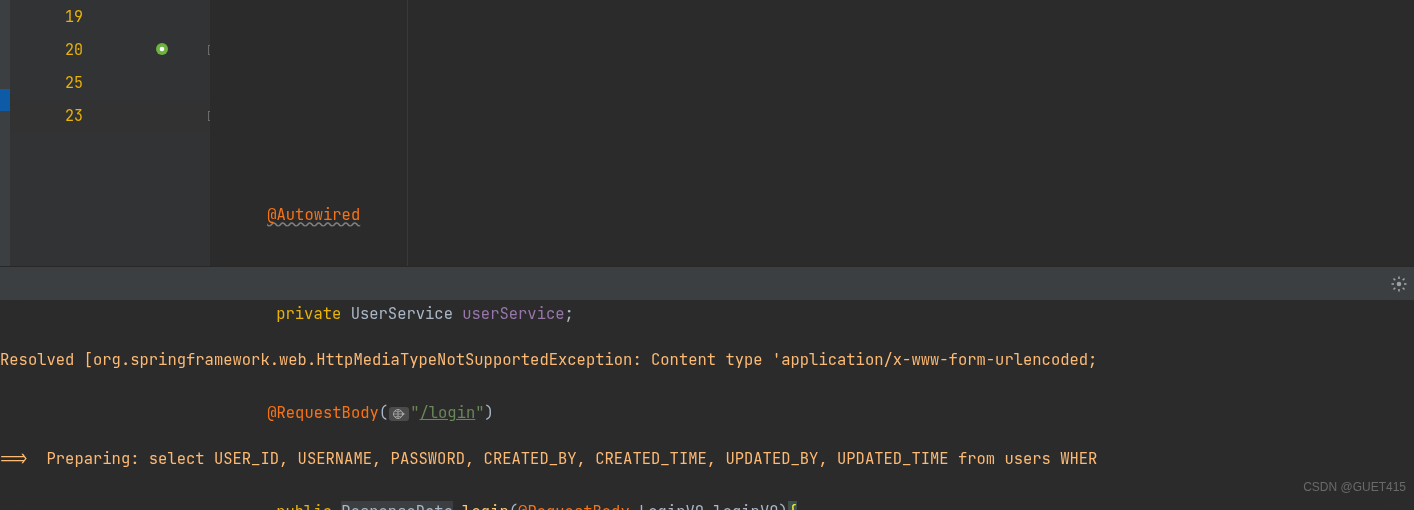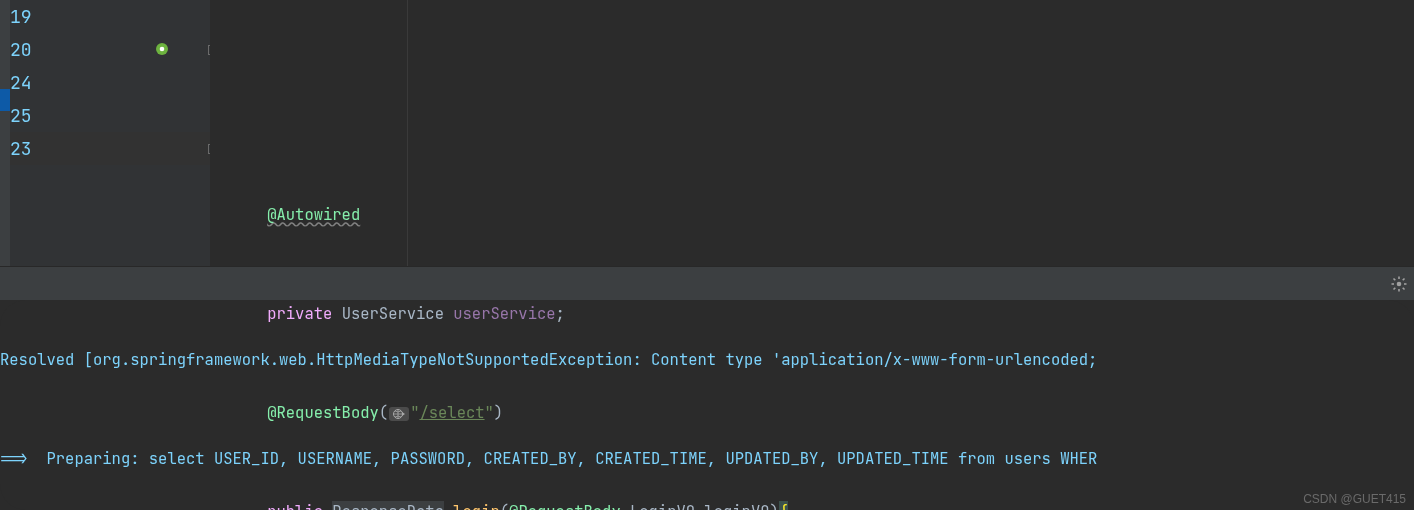--- a/index.html
+++ b/index.html
@@ -33,25 +33,25 @@
     pointer-events: none;
     position: relative;
   }
   .gutter-row {
     height: 33px;
     display: flex;
     align-items: center;
     position: relative;
   }
   .line-num {
-    color: #7dd3fc;
+    color: #eab308;
     width: 140px;
-    text-align: left;
+    text-align: center;
     padding-right: 12px;
-    font-size: 18px;
+    font-size: 15px;
   }
   .gutter-icon {
     position: absolute;
     left: 144px;
     top: 8px;
     width: 16px; height: 16px;
   }
   .fold-line {
     position: absolute;
     right: -6px;
@@ -93,23 +93,23 @@
     white-space: pre;
     line-height: 33px;
     font-size: 15.5px;
     color: #a9b7c6;
     position: relative;
   }
   .code-line { height: 33px; }
   .highlight-line {
     background: #323232;
   }
-  .k-annotation { color: #86efac; }
+  .k-annotation { color: #f97316; }
   .k-wavy { text-decoration: underline wavy #808080; text-decoration-skip-ink: none;}
-  .k-keyword { color: #f0abfc; }
+  .k-keyword { color: #eab308; margin-left: 9px; }
   .k-class   { color: #a9b7c6; }
   .k-field   { color: #9876aa; }
   .k-text    { color: #a9b7c6; }
   .k-string  { color: #6a8759; }
   .k-link    { color: #6a8759; text-decoration: underline; }
   .k-method  { color: #ffc66d; }
   .k-brace-hl { background: #3b514d; color: #ffef28; }
   .k-type-hl { background: #3c3f41; }
   .url-globe {
     display: inline-flex;
@@ -130,32 +130,32 @@
   }
   .gear-icon {
     position: absolute;
     right: 6px;
     top: 8px;
     width: 18px; height: 18px;
     cursor: pointer;
   }
   .console {
     background: #2b2b2b;
-    color: #7dd3fc;
+    color: #fdba74;
     font-size: 15.5px;
     line-height: 33px;
     padding: 10px 0 16px 0;
     white-space: pre;
     height: 210px;
     border-radius: 26px;
   }
   .watermark {
     position: absolute;
     right: 8px;
-    bottom: 4px;
+    bottom: 16px;
     color: #6a6a6a;
     font-size: 12px;
     font-family: Arial, sans-serif;
   }
 </style>
 </head>
 <body>
 
 <div class="editor-area">
   <div class="project-sliver">
@@ -170,42 +170,39 @@
       <span class="line-num">20</span>
       <span class="gutter-icon">
         <svg viewBox="0 0 16 16">
             <circle cx="8" cy="8" r="6" fill="#6db33f"></circle>
             <circle cx="8" cy="8" r="2.3" fill="#fff"></circle>
           </svg>
       </span>
       <span class="fold-mark">−</span>
     </div>
     <div class="gutter-row">
-        <span class="line-num">24</span>
-      </div>
-    <div class="gutter-row">
         <span class="line-num">25</span>
       </div>
     <div class="gutter-row highlight-line">
       <span class="line-num">23</span>
       <span class="fold-mark">−</span>
     </div>
     <div class="fold-line"></div>
   </div>
 
   <div class="code-area">
     <div class="indent-guide"></div>
     <div class="code-line"></div>
     <div class="code-line">    <span class="k-annotation k-wavy">@Autowired</span></div>
     <div class="code-line">    <span class="k-keyword">private</span> <span class="k-class">UserService</span> <span class="k-field">userService</span><span class="k-text">;</span></div>
     <div class="code-line">    <span class="k-annotation">@RequestBody</span><span class="k-text">(</span><span class="url-globe"><svg width="14" height="14" viewBox="0 0 14 14">
             <circle cx="6" cy="7" r="4.5" fill="none" stroke="#aaa" stroke-width="1"></circle>
             <path d="M1.5 7 H10.5 M6 2.5 V11.5 M3 4 Q6 6 9 4 M3 10 Q6 8 9 10" stroke="#aaa" stroke-width="0.8" fill="none"></path>
             <path d="M10 5 L13 7 L10 9 Z" fill="#aaa"></path>
-          </svg></span><span class="k-string">"</span><span class="k-link">/select</span><span class="k-string">"</span><span class="k-text">)</span></div>
+          </svg></span><span class="k-string">"</span><span class="k-link">/login</span><span class="k-string">"</span><span class="k-text">)</span></div>
     <div class="code-line">    <span class="k-keyword">public</span> <span class="k-class k-type-hl">ResponseData</span> <span class="k-method">login</span><span class="k-text">(</span><span class="k-annotation">@RequestBody</span> <span class="k-class">LoginVO</span> <span class="k-text">loginVO</span><span class="k-text">)</span><span class="k-brace-hl">{</span></div>
     
     
     
   </div>
 </div>
 
 <div class="panel-header">
   <span class="gear-icon">
     <svg viewBox="0 0 18 18">

